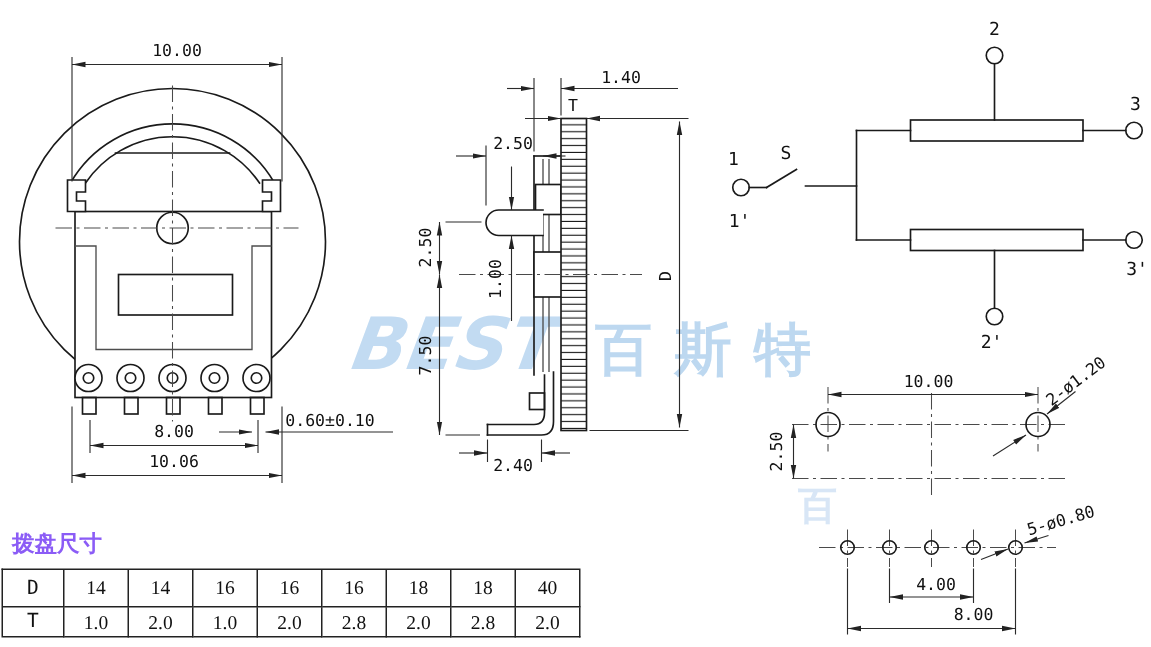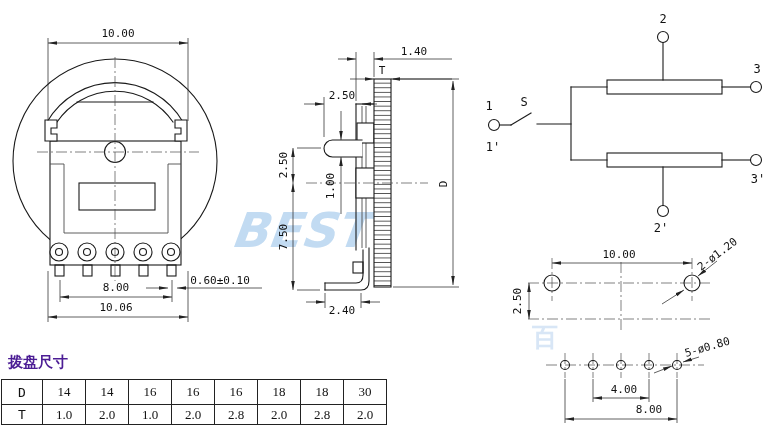--- a/index.html
+++ b/index.html
@@ -17,38 +17,39 @@
   
   svg.draw{position:absolute;left:0;top:0;z-index:2;}
   .o{stroke:#1a1a1a;stroke-width:1.1;fill:none;stroke-linecap:square;}
   .o2{stroke:#4d4d4d;stroke-width:0.9;fill:none;}
   .wf{fill:#ffffff;}
   .d{stroke:#2b2b2b;stroke-width:0.75;fill:none;}
   .cl{stroke:#4a4a4a;stroke-width:0.7;fill:none;stroke-dasharray:11 3 2 3;}
   text.t{font-family:"DejaVu Sans Mono",monospace;font-size:11px;fill:#111;}
   text.ts{font-family:"DejaVu Sans Mono",monospace;font-size:12px;fill:#111;}
   
-  .tbl-title{position:absolute;left:8px;top:353px;z-index:3;font-size:15px;font-weight:700;color:#4c1d95;}
+  .tbl-title{position:absolute;left:8px;top:353px;z-index:3;font-size:15px;font-weight:700;color:#8b5cf6;}
   .tbl{position:absolute;left:1px;top:379px;z-index:3;border-top:1px solid #222;border-left:1px solid #222;}
   .trow{display:flex;}
   .cell{border-right:1px solid #222;border-bottom:1px solid #222;display:flex;
         align-items:center;justify-content:center;
         font-family:"DejaVu Sans Mono",monospace;font-size:13px;color:#111;}
   .trow.r1 .cell{height:24px;}
   .trow.r2 .cell{height:19px;}
   .cell.lab{width:40px;}
   .cell.val{width:42px;font-family:Liberation Serif, serif;}
 </style>
 </head>
 <body>
 
 <div class="stage">
 
   <div class="wm">
     <span class="wm-latin">BEST</span>
+    <span class="wm-cjk">百斯特</span>
   </div>
   <div class="wm2">百</div>
 
   <svg class="draw" width="767" height="431" viewBox="0 0 767 431">
     <defs>
       <marker id="aE" orient="auto" markerWidth="13" markerHeight="6" refX="12" refY="3">
         <path d="M0,0.6 L12,3 L0,5.4 Z" fill="#222"></path>
       </marker>
       <marker id="aS" orient="auto-start-reverse" markerWidth="13" markerHeight="6" refX="12" refY="3">
         <path d="M0,0.6 L12,3 L0,5.4 Z" fill="#222"></path>
@@ -244,21 +245,21 @@
   <div class="tbl">
     <div class="trow r1">
       <div class="cell lab">D</div>
       <div class="cell val">14</div>
       <div class="cell val">14</div>
       <div class="cell val">16</div>
       <div class="cell val">16</div>
       <div class="cell val">16</div>
       <div class="cell val">18</div>
       <div class="cell val">18</div>
-      <div class="cell val">30</div>
+      <div class="cell val">40</div>
     </div>
     <div class="trow r2">
       <div class="cell lab">T</div>
       <div class="cell val">1.0</div>
       <div class="cell val">2.0</div>
       <div class="cell val">1.0</div>
       <div class="cell val">2.0</div>
       <div class="cell val">2.8</div>
       <div class="cell val">2.0</div>
       <div class="cell val">2.8</div>

